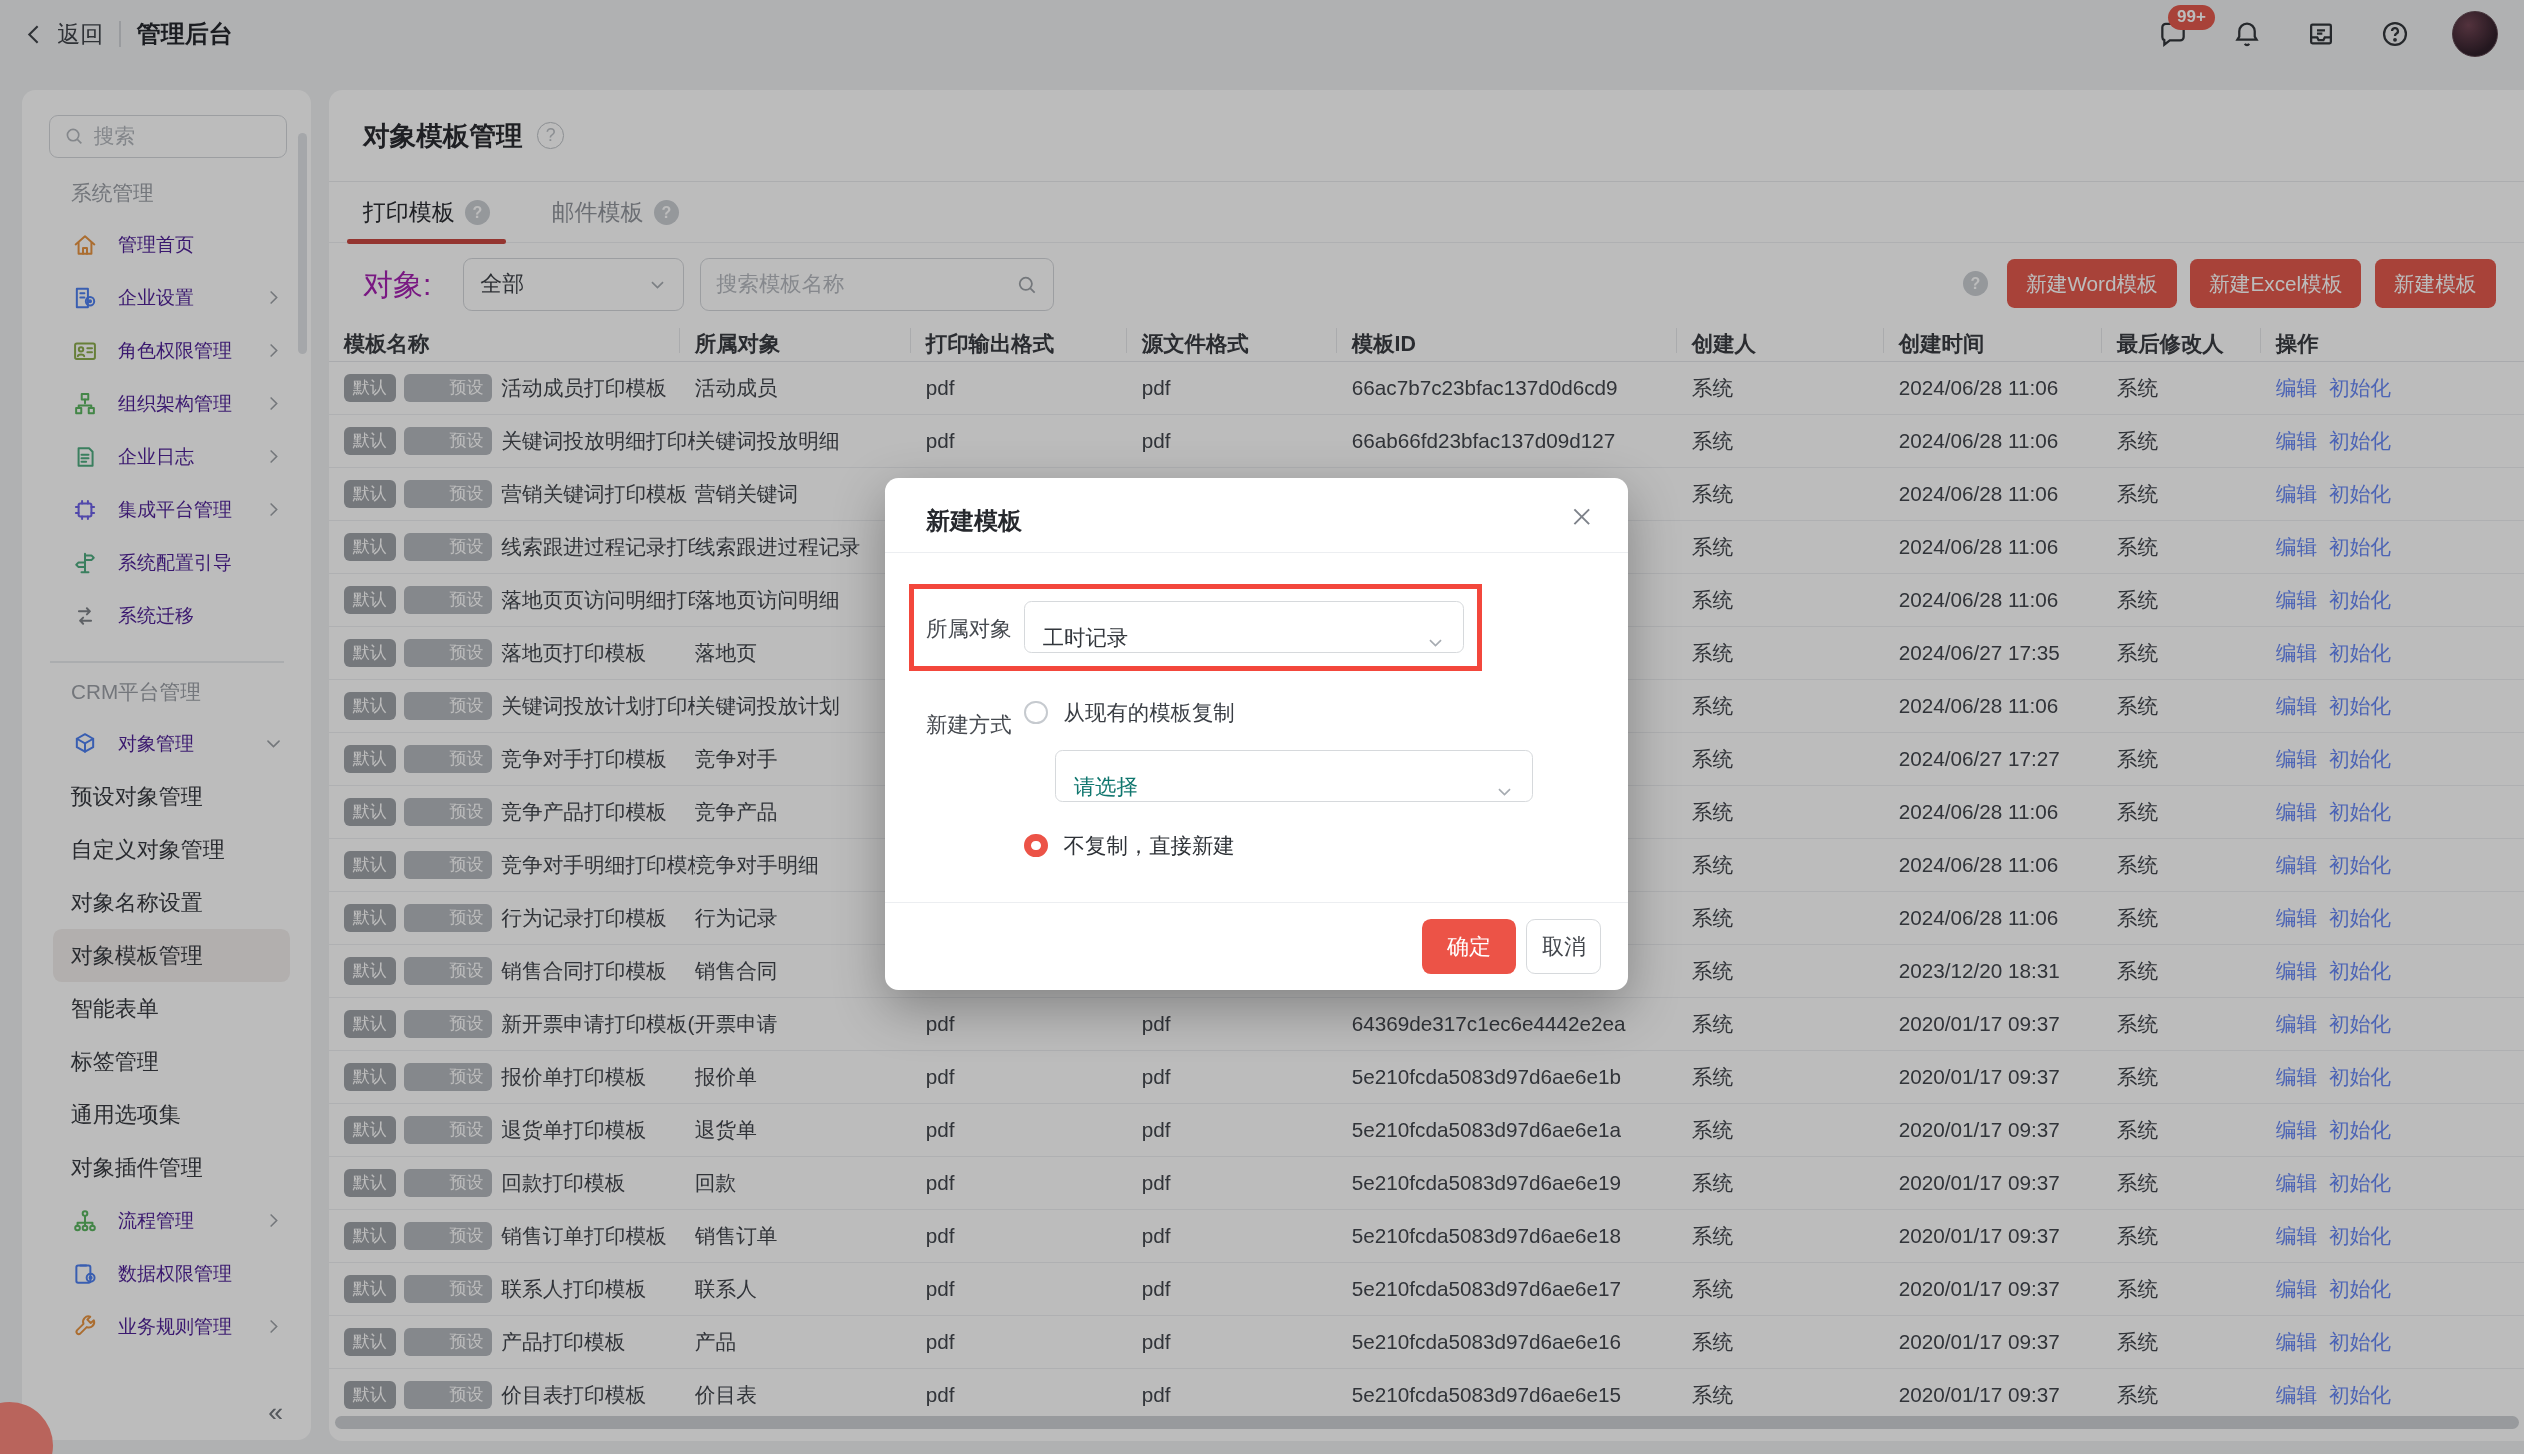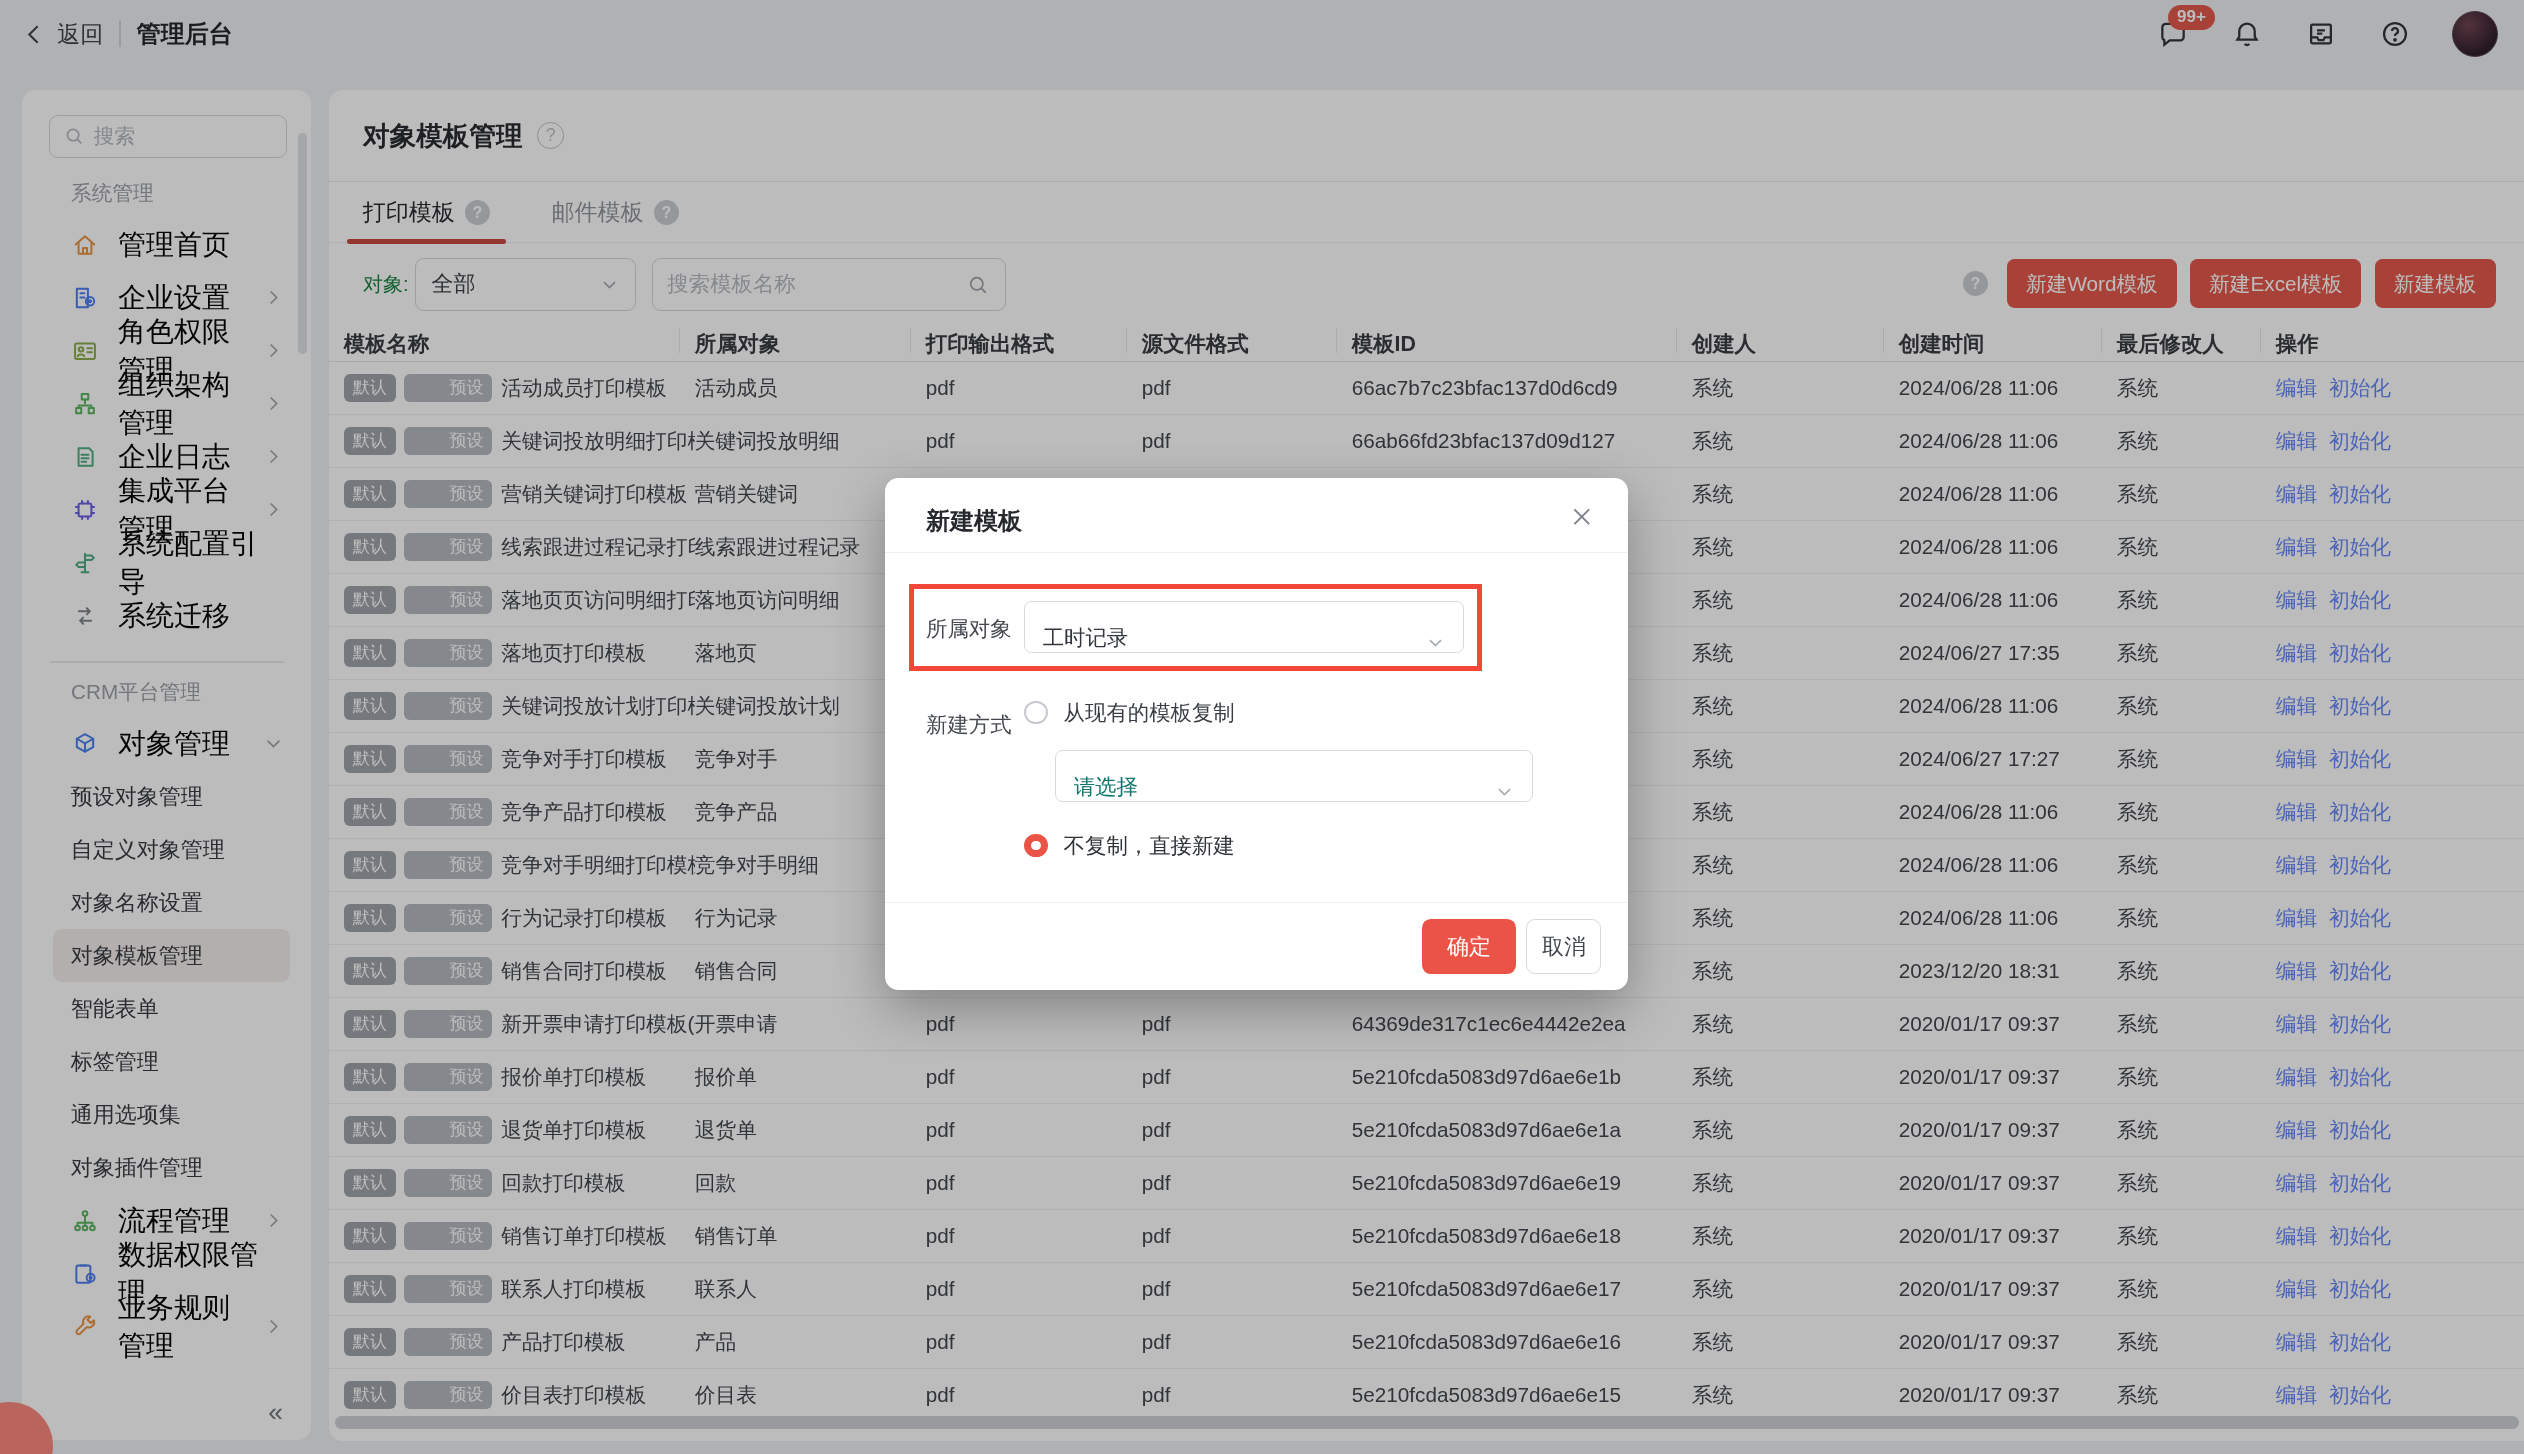--- a/index.html
+++ b/index.html
@@ -30,21 +30,21 @@
 
   
   .sb-search { margin:8.9px 23.6px 20.7px 26.6px; height:43px; border:1.5px solid #d3d6da; border-radius:8.9px; display:flex; align-items:center; padding:0 13.3px; gap:8.9px; }
   .sb-search svg { width:22px; height:22px; flex:none; }
   .sb-search input { border:none; outline:none; background:transparent; font-size:20.7px; color:#43474d; width:100%; font-family:inherit; }
   .sb-search input::placeholder { color:#b2b6bc; }
   .sb-section-label { padding-left:49px; font-size:20.7px; color:#9a9ea5; margin:14.8px 0 11.8px; }
   .sb-item { height:53px; display:flex; align-items:center; padding:0 28px 0 49px; gap:19px; cursor:pointer; }
   .sb-item .sb-ic { width:28px; height:28px; flex:none; }
   .sb-item .sb-ic svg { width:28px; height:28px; display:block; }
-  .sb-item .sb-label { font-size:28px; color:#000000; }
+  .sb-item .sb-label { font-size:19px; color:#4c1d95; }
   .sb-arrow { margin-left:auto; width:19px; height:19px; color:#9ba0a6; }
   .sb-arrow svg { width:19px; height:19px; display:block; }
   .sb-arrow.down svg { transform:rotate(90deg); }
   .sb-child { height:53px; display:flex; align-items:center; margin:0 20.7px 0 31px; padding-left:17.7px; border-radius:8.9px; font-size:22px; color:#34373d; cursor:pointer; }
   .sb-child.selected { background:#f2eeec; }
   .sb-divider { height:1.5px; background:#e8eaed; margin:19px 26.6px 7.4px 28px; }
   .sb-collapse { position:absolute; right:28px; bottom:11.8px; font-size:26.6px; color:#6f747b; cursor:pointer; }
   .sb-scroll { position:absolute; right:3.7px; top:43px; width:9.6px; height:221px; border-radius:5.2px; background:#dfe2e6; }
 
   
@@ -52,21 +52,21 @@
   .m-title { font-size:26.6px; font-weight:600; color:#26282d; }
   .help-out { width:26.6px; height:26.6px; border:1.5px solid #bcc0c5; border-radius:50%; color:#bcc0c5; font-size:17.7px; display:flex; align-items:center; justify-content:center; margin-left:14.8px; }
   .m-tabs { height:61px; display:flex; align-items:flex-end; padding-left:17.7px; border-bottom:1.5px solid #edeff2; }
   .m-tab { position:relative; height:59px; display:flex; align-items:center; gap:10.3px; padding:0 16px; margin-right:29.5px; font-size:23px; color:#8f939a; cursor:pointer; }
   .m-tab.active { color:#26282d; }
   .m-tab.active::after { content:""; position:absolute; left:0; right:0; bottom:-1.5px; height:4.4px; background:#c8453e; border-radius:2.2px; }
   .q-badge { width:25px; height:25px; border-radius:50%; background:#c9cdd2; color:#fff; font-size:16px; font-weight:700; display:flex; align-items:center; justify-content:center; }
 
   
   .m-filter { position:relative; height:80px; padding:14.8px 29.5px 0 34px; display:flex; align-items:flex-start; }
-  .f-label { font-size:20px; color:#15803d; line-height:53px; margin-right:6px; }
+  .f-label { font-size:30px; color:#a21caf; line-height:53px; margin-right:32px; }
   .f-select { width:221px; height:53px; border:1.5px solid #d3d6da; border-radius:8.9px; display:flex; align-items:center; padding:0 16px; font-size:22px; color:#3a3e44; }
   .f-select .chev { margin-left:auto; }
   .chev { width:19px; height:19px; color:#a6abb1; }
   .chev svg { width:19px; height:19px; display:block; transform:rotate(90deg); }
   .f-search { margin-left:16px; width:354px; height:53px; border:1.5px solid #d3d6da; border-radius:8.9px; display:flex; align-items:center; padding:0 14.8px; }
   .f-search input { border:none; outline:none; background:transparent; width:100%; font-size:21.4px; color:#43474d; font-family:inherit; }
   .f-search input::placeholder { color:#b4b8be; }
   .f-search svg { width:23.6px; height:23.6px; flex:none; }
   .f-actions { position:absolute; right:29.5px; top:16px; display:flex; align-items:center; gap:13.3px; }
   .help-fill { width:25px; height:25px; border-radius:50%; background:#c9cdd2; color:#fff; font-size:16px; font-weight:700; display:flex; align-items:center; justify-content:center; margin-right:5.9px; }

